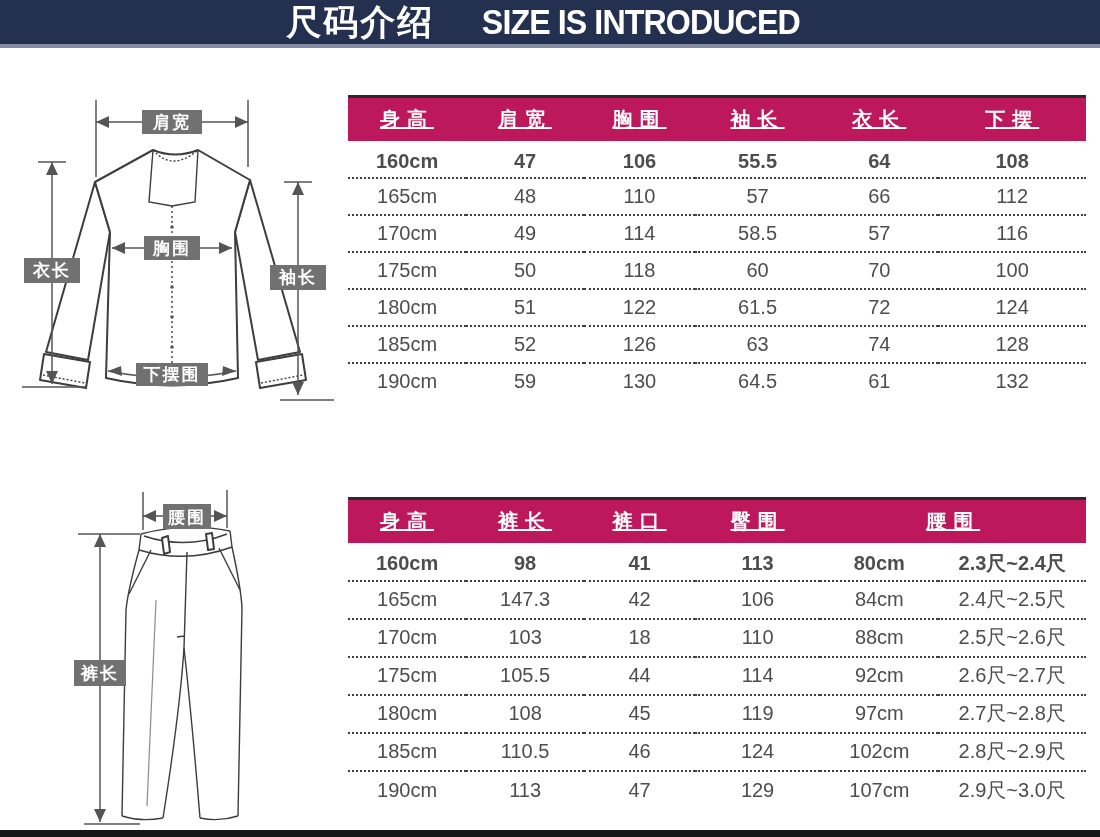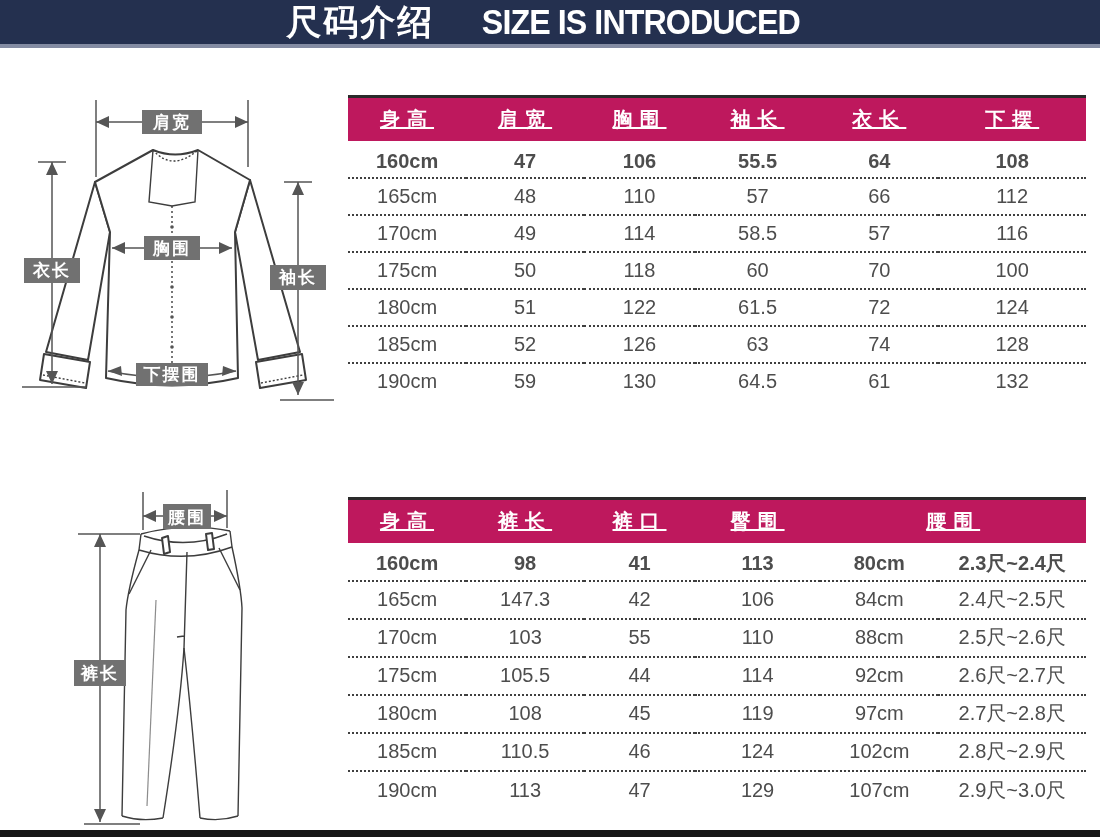--- a/index.html
+++ b/index.html
@@ -259,21 +259,21 @@
           <td>165cm</td>
           <td>147.3</td>
           <td>42</td>
           <td>106</td>
           <td>84cm</td>
           <td>2.4尺~2.5尺</td>
         </tr>
         <tr>
           <td>170cm</td>
           <td>103</td>
-          <td>55</td>
+          <td>18</td>
           <td>110</td>
           <td>88cm</td>
           <td>2.5尺~2.6尺</td>
         </tr>
         <tr>
           <td>175cm</td>
           <td>105.5</td>
           <td>44</td>
           <td>114</td>
           <td>92cm</td>

